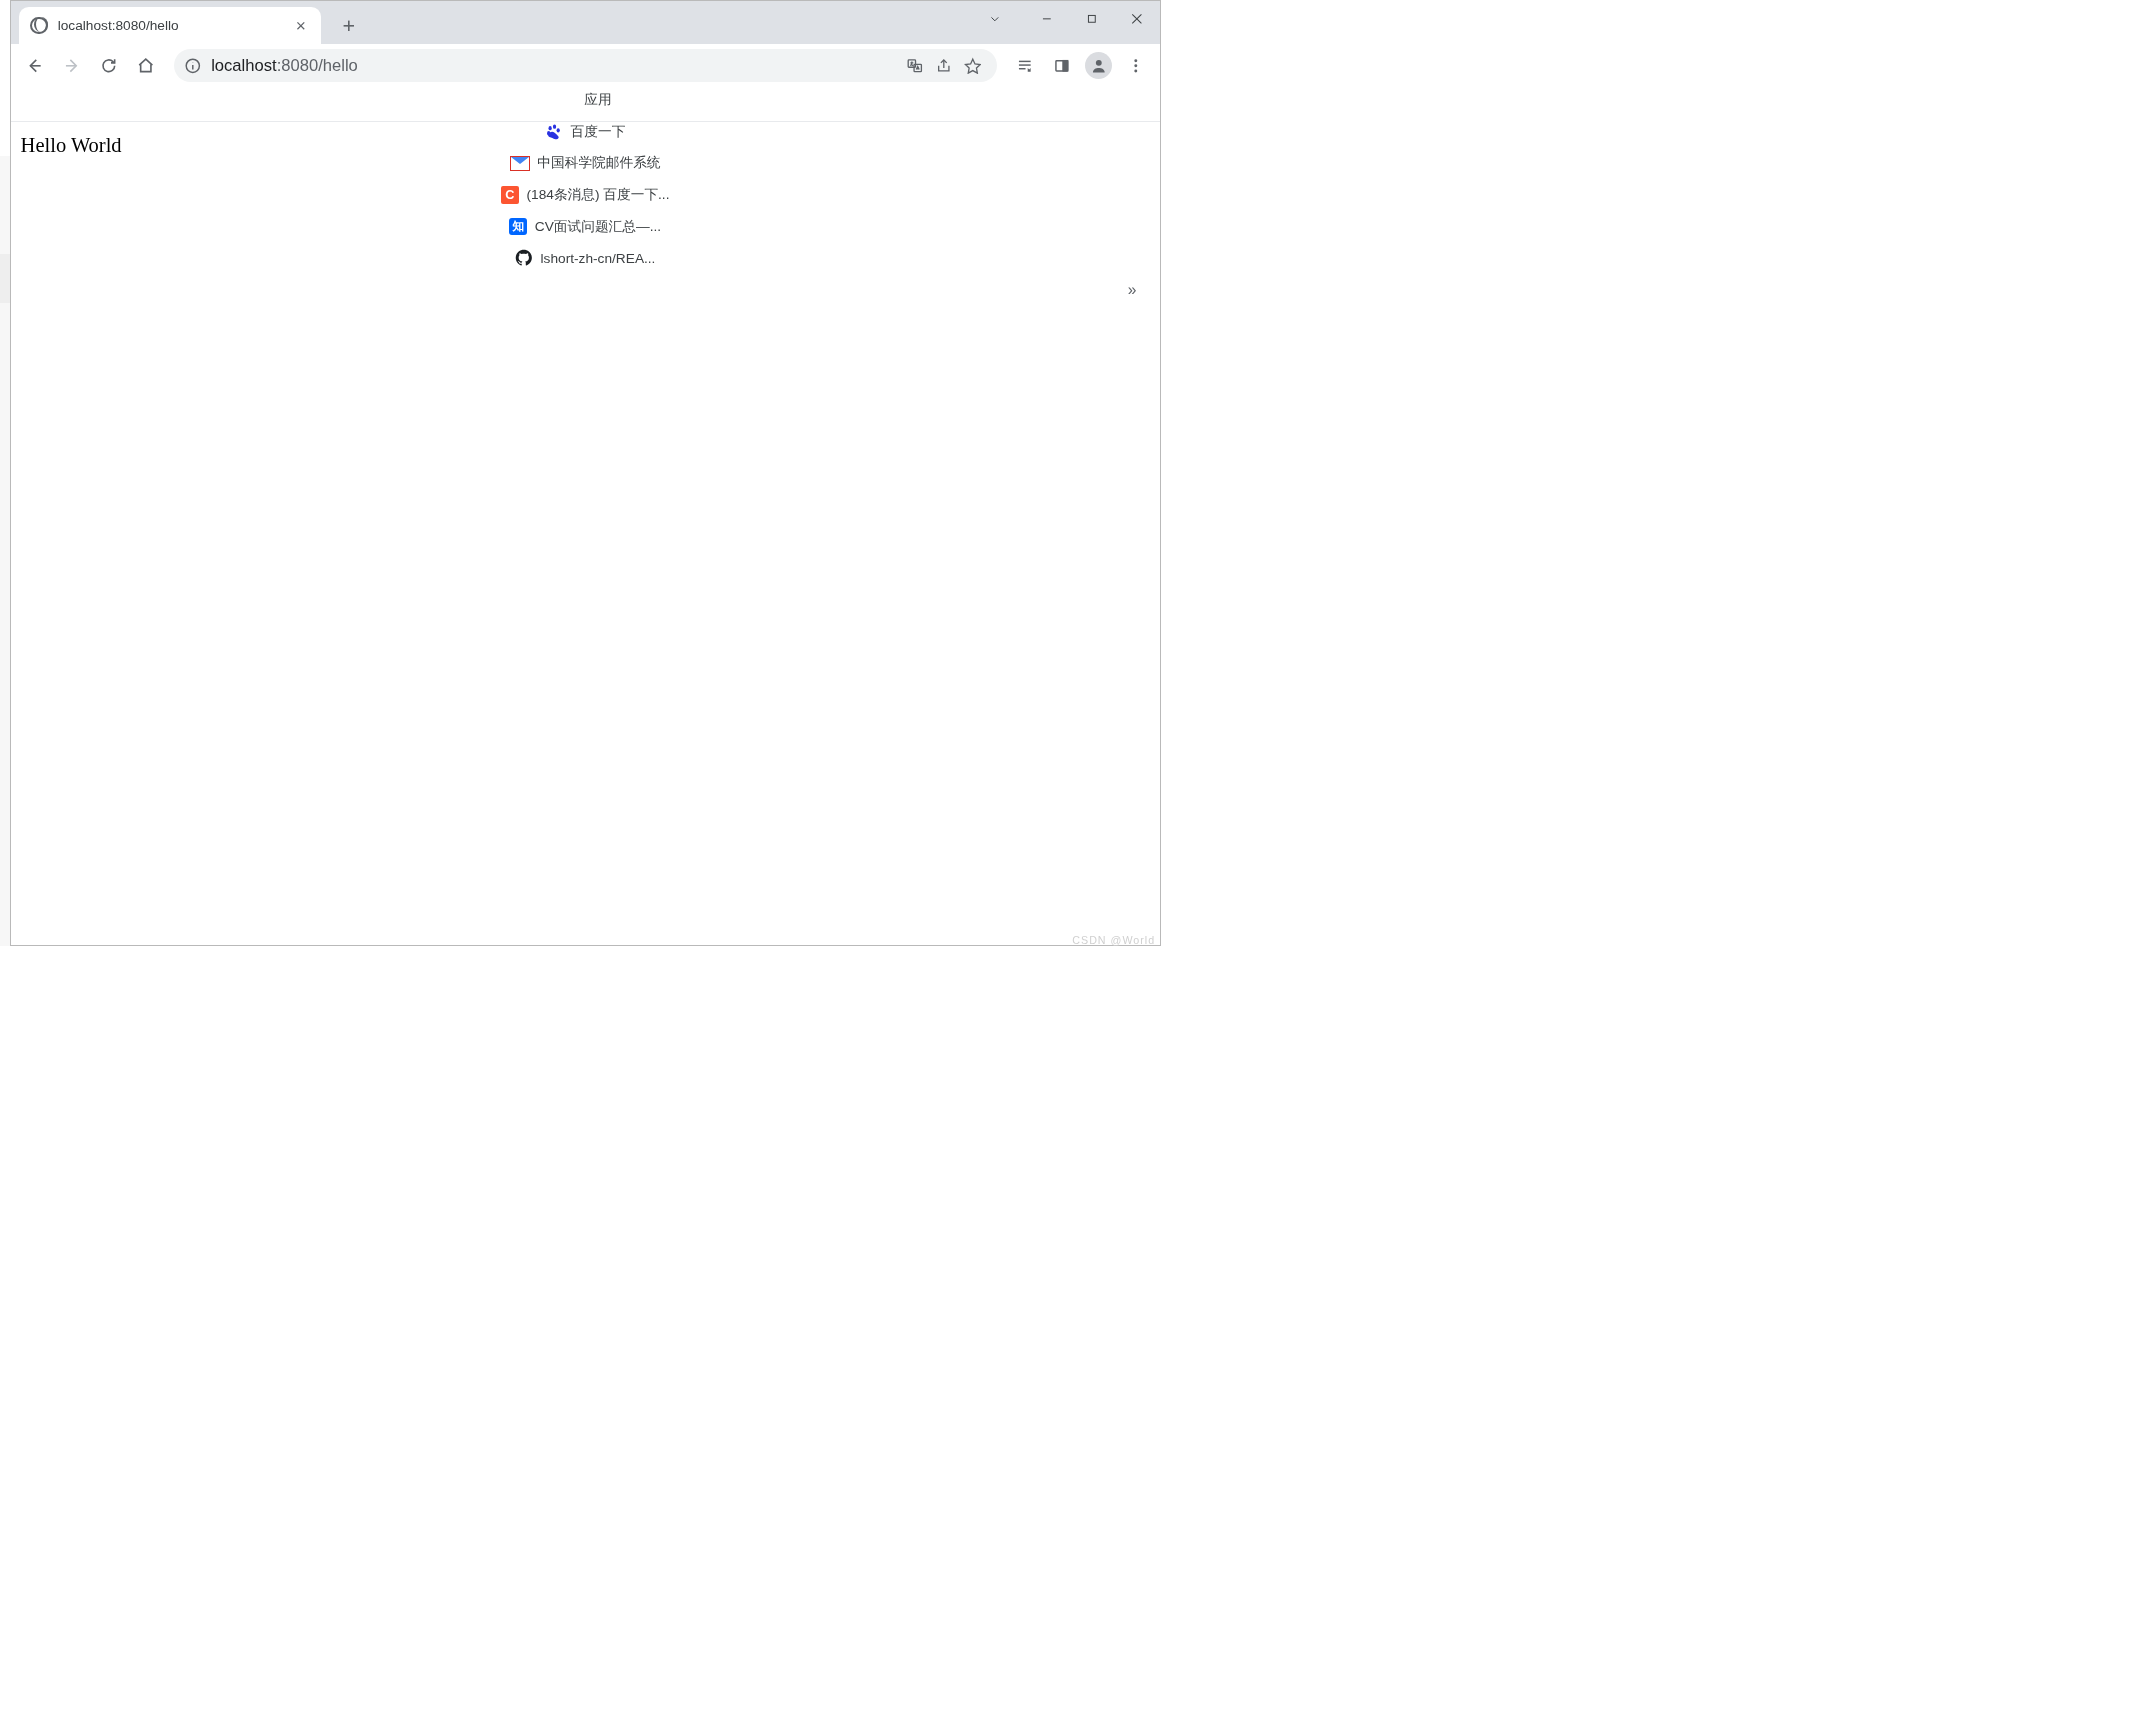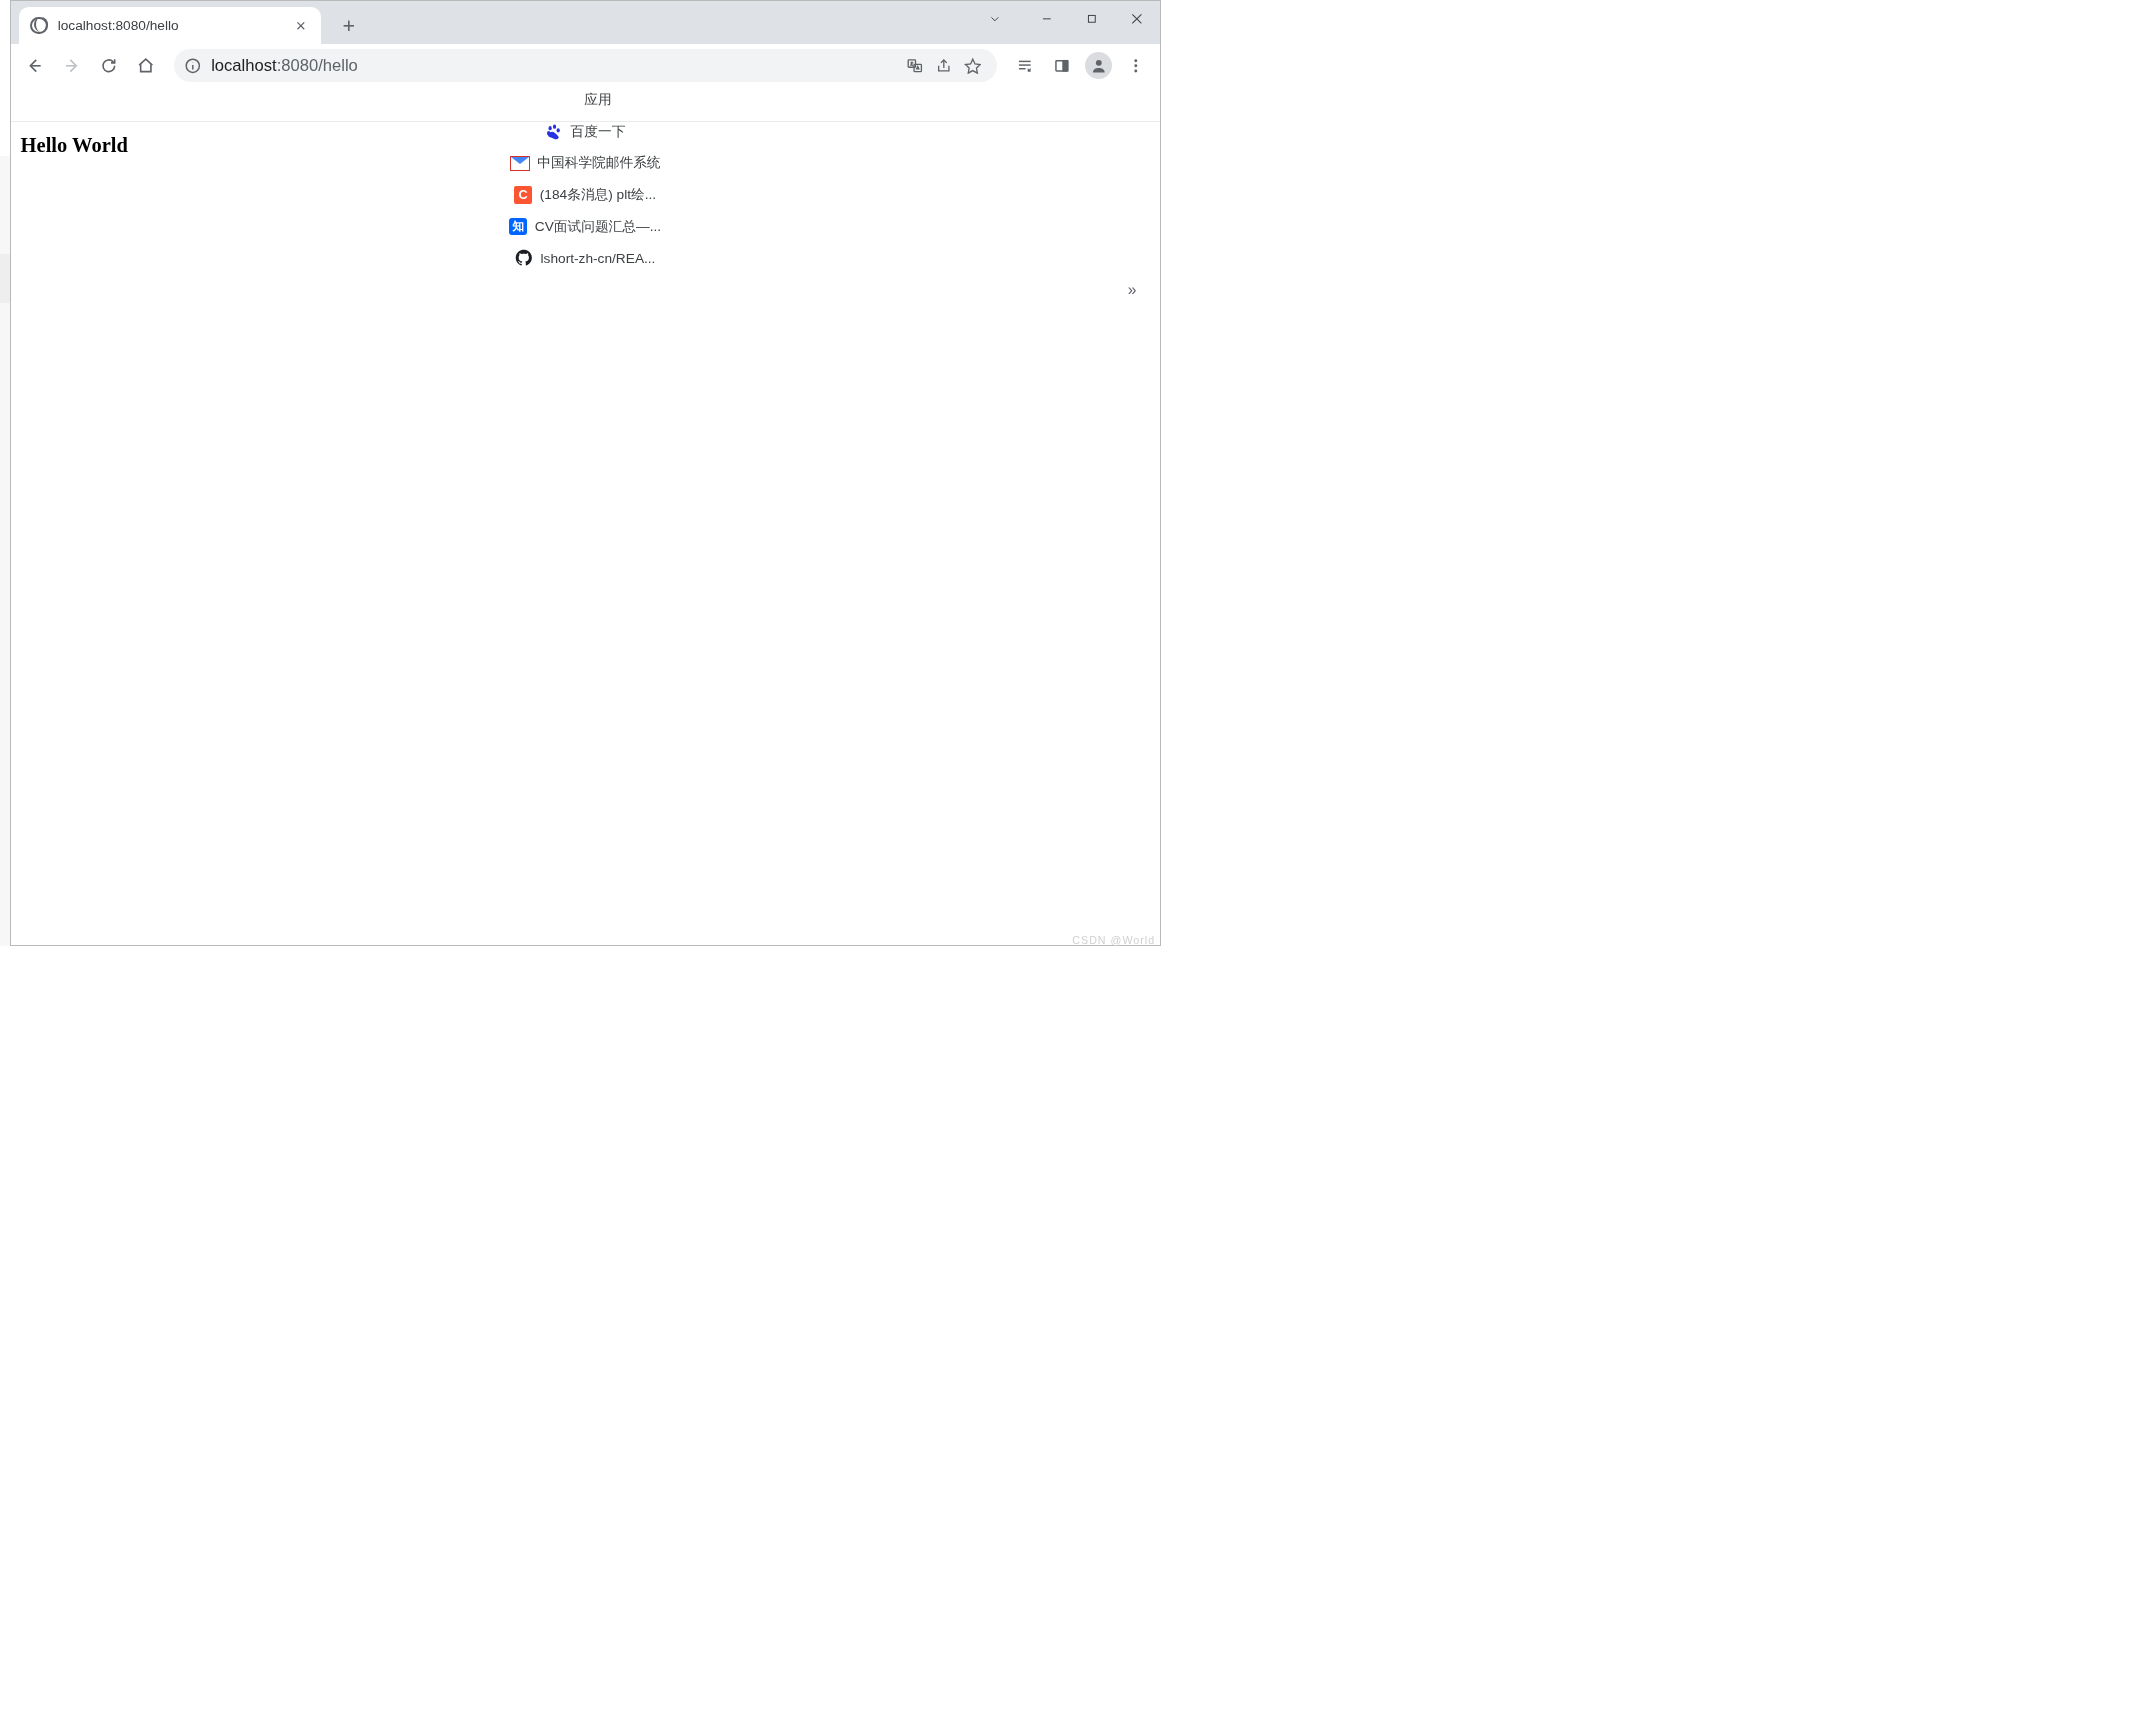--- a/index.html
+++ b/index.html
@@ -39,21 +39,21 @@
     .bk-icon { width:17.6px; height:17.6px; flex-shrink:0; display:flex; align-items:center; justify-content:center; }
     .bk-icon.apps-grid { display:grid; grid-template-columns:repeat(3,3.9px); grid-template-rows:repeat(3,3.9px); gap:2px; }
     .bk-icon.apps-grid span:nth-child(1){background:#ea4335}.bk-icon.apps-grid span:nth-child(2){background:#fbbc04}.bk-icon.apps-grid span:nth-child(3){background:#34a853}.bk-icon.apps-grid span:nth-child(4){background:#4285f4}.bk-icon.apps-grid span:nth-child(5){background:#ea4335}.bk-icon.apps-grid span:nth-child(6){background:#fbbc04}.bk-icon.apps-grid span:nth-child(7){background:#34a853}.bk-icon.apps-grid span:nth-child(8){background:#4285f4}.bk-icon.apps-grid span:nth-child(9){background:#ea4335}
     .bk-icon.mail { background:#fff; border:1px solid #d93025; position:relative; width:19.5px; height:14.6px; }
     .bk-icon.mail::after { content:""; position:absolute; left:0; top:0; width:0; height:0; border-left:9.8px solid transparent; border-right:9.8px solid transparent; border-top:7.8px solid #4285f4; }
     .bk-icon.csdn { background:#fc5531; color:#fff; font-weight:bold; font-size:12.7px; border-radius:2px; width:17.6px; height:17.6px; }
     .bk-icon.zhi { background:#0066ff; color:#fff; font-size:11.7px; font-weight:bold; border-radius:2.9px; width:17.6px; height:17.6px; }
     .bk-icon.baidu { position:relative; }
     .bk-overflow { margin-left:auto; color:#5f6368; padding:3.9px 11.7px; cursor:pointer; font-size:15.6px; letter-spacing:2px; }
     .content { background:#fff; padding:11.7px 9.8px; height:calc(100% - 121px); overflow:auto; }
-    .page-text { font-size:20.5px; color:#000; font-family:"Times New Roman",serif;font-weight:bold; }
+    .page-text { font-size:20.5px; color:#000; font-family:"Times New Roman",serif; }
     .bg-strip { position:absolute; left:0; top:156px; width:9.8px; height:790px; background:#f7f7f7; }
     .bg-strip2 { position:absolute; left:0; top:254px; width:9.8px; height:49px; background:#eee; }
     .watermark { position:absolute; right:5.9px; bottom:4.9px; font-size:10.7px; color:#d0d0d0; letter-spacing:1px; }
   </style>
 </head>
 <body>
 
 <div class="bg-strip"></div>
 <div class="bg-strip2"></div>
 
@@ -216,21 +216,21 @@
           </svg>
       </span>
       <span>百度一下</span>
     </div>
     <div class="bk">
       <span class="bk-icon mail"></span>
       <span>中国科学院邮件系统</span>
     </div>
     <div class="bk">
       <span class="bk-icon csdn">C</span>
-      <span>(184条消息) plt绘...</span>
+      <span>(184条消息) 百度一下...</span>
     </div>
     <div class="bk">
       <span class="bk-icon zhi">知</span>
       <span>CV面试问题汇总—...</span>
     </div>
     <div class="bk">
       <span class="bk-icon">
         <svg viewBox="0 0 24 24" fill="#1b1f23">
             <path d="M12 1C5.9 1 1 5.9 1 12c0 4.9 3.2 9 7.5 10.4.5.1.7-.2.7-.5v-1.9c-3 .7-3.7-1.3-3.7-1.3-.5-1.3-1.2-1.6-1.2-1.6-1-.7.1-.7.1-.7 1.1.1 1.7 1.1 1.7 1.1 1 1.7 2.6 1.2 3.2.9.1-.7.4-1.2.7-1.5-2.4-.3-5-1.2-5-5.4 0-1.2.4-2.2 1.1-2.9-.1-.3-.5-1.4.1-2.9 0 0 .9-.3 3 1.1.9-.2 1.8-.4 2.8-.4s1.9.1 2.8.4c2.1-1.4 3-1.1 3-1.1.6 1.5.2 2.6.1 2.9.7.8 1.1 1.7 1.1 2.9 0 4.2-2.6 5.1-5 5.4.4.3.7 1 .7 2v3c0 .3.2.6.7.5C19.8 21 23 16.9 23 12c0-6.1-4.9-11-11-11z"></path>
           </svg>

